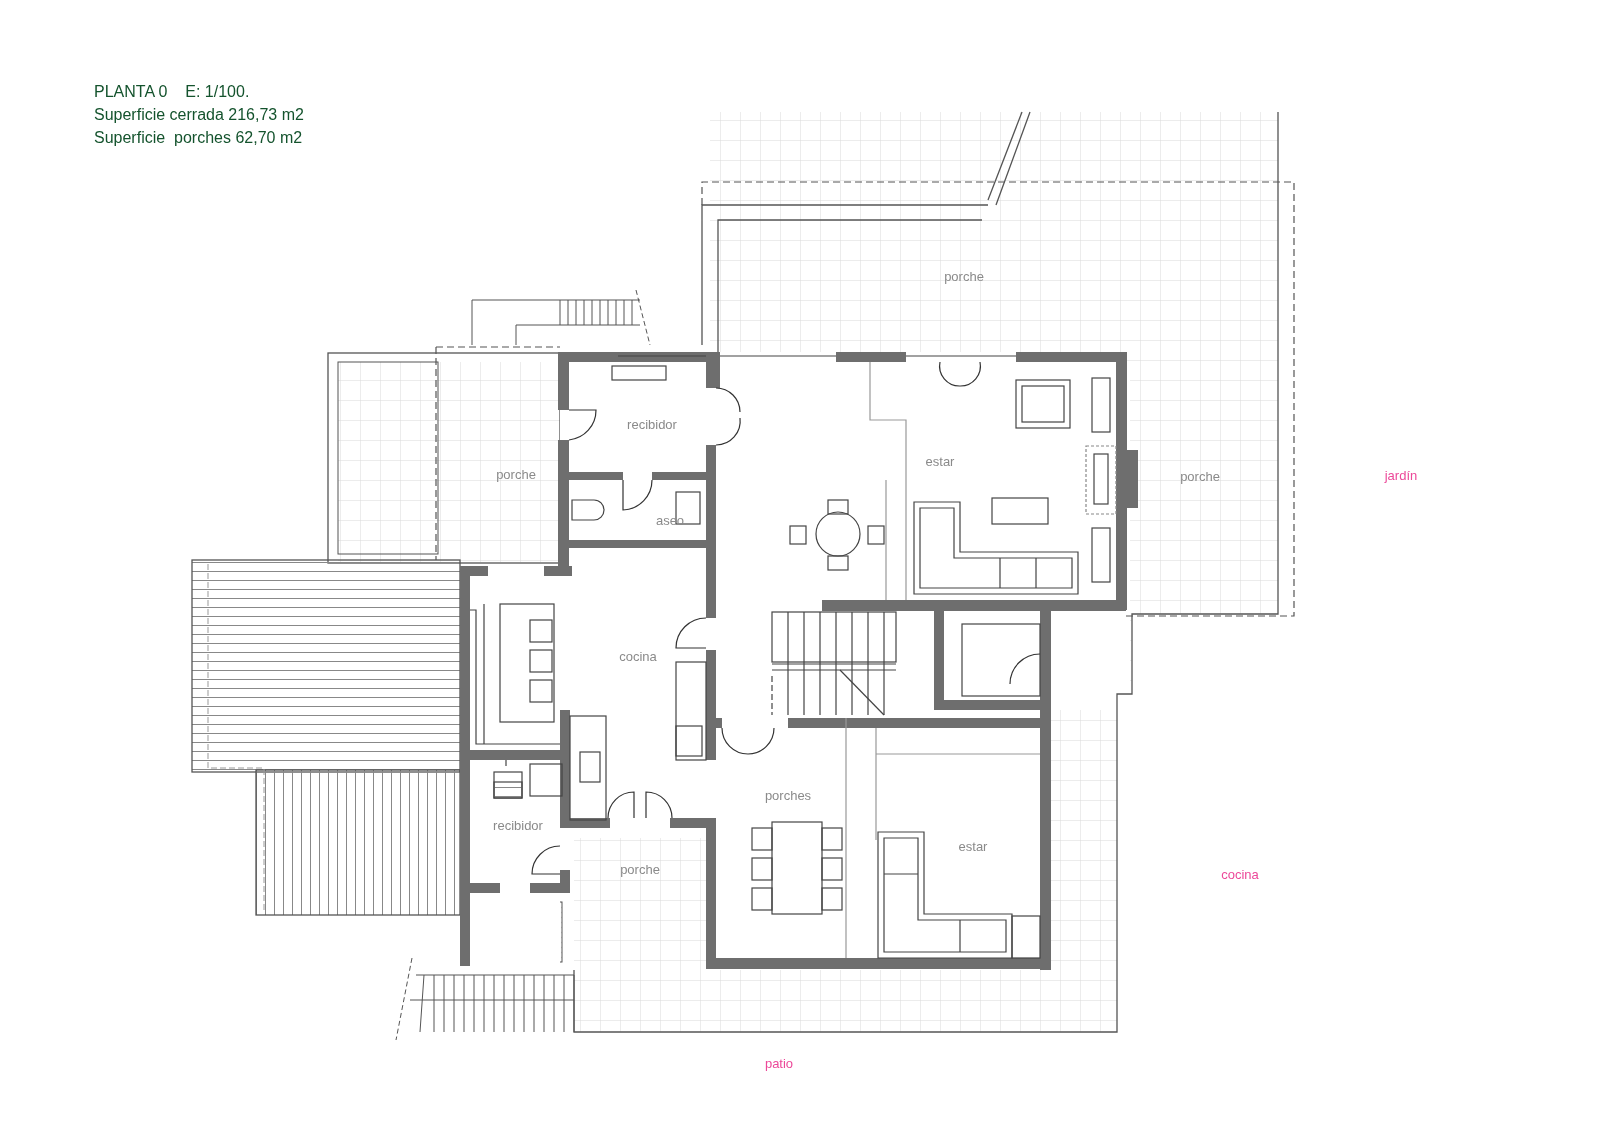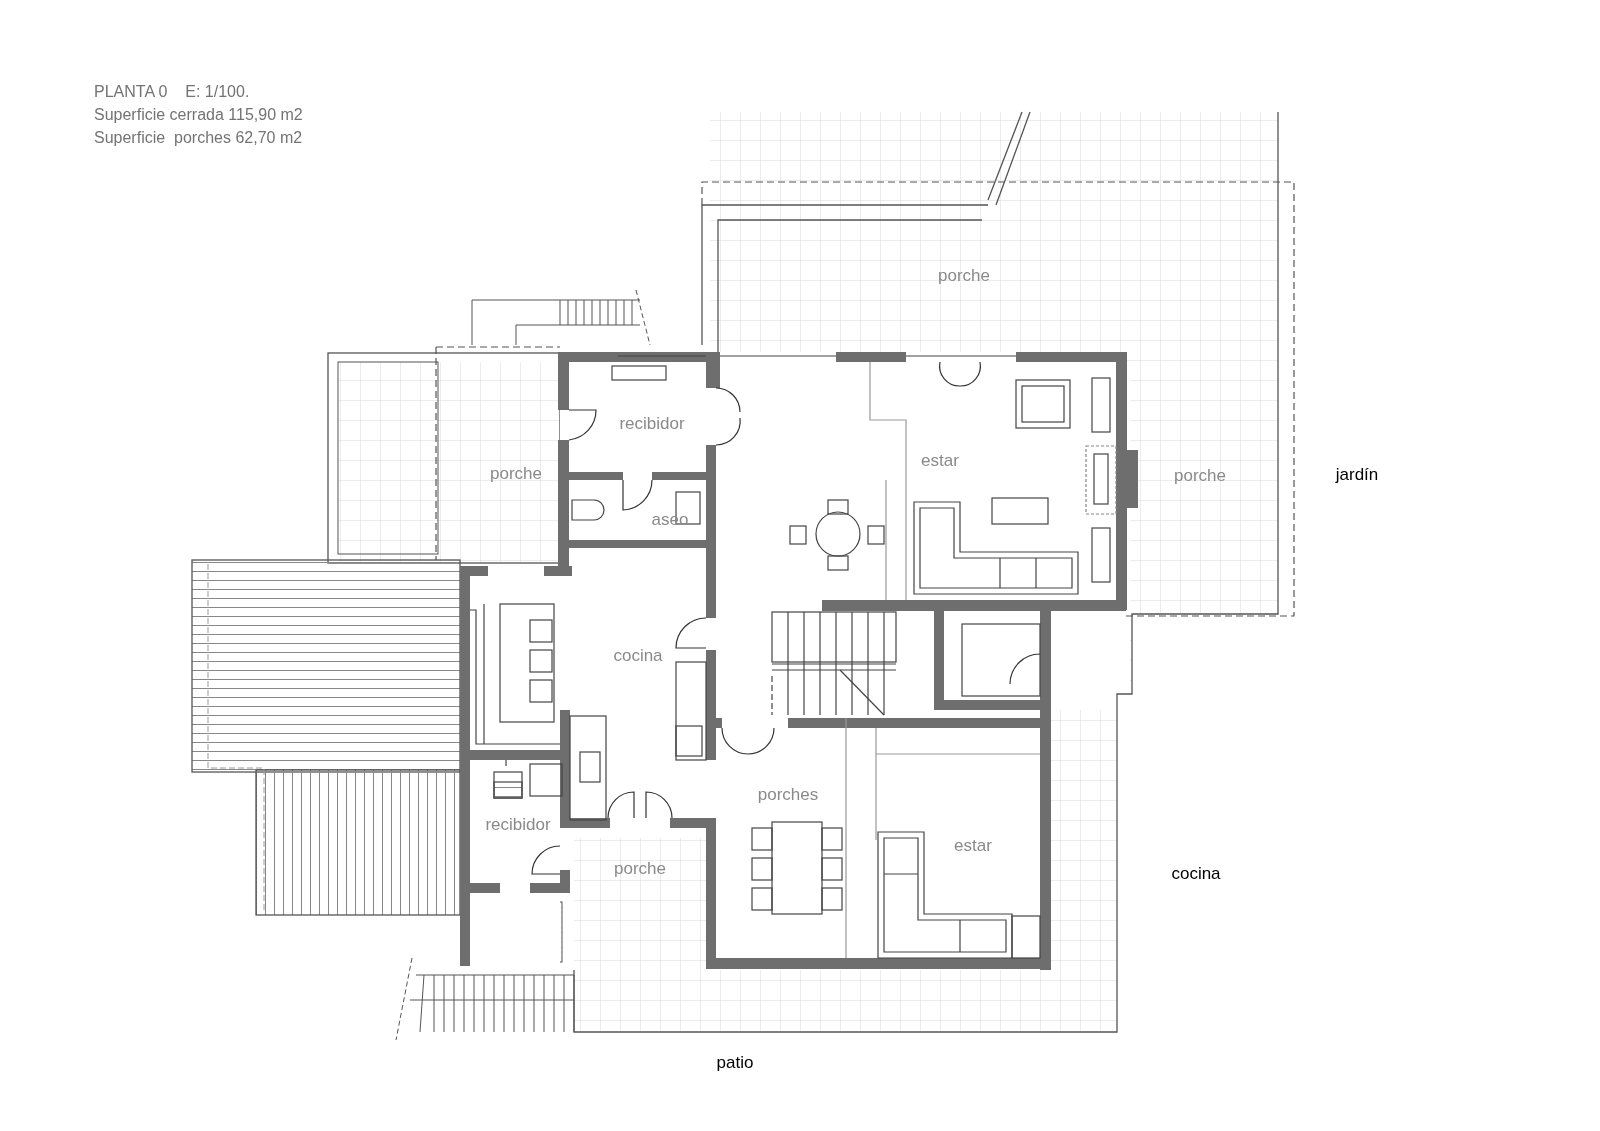--- a/index.html
+++ b/index.html
@@ -1,28 +1,28 @@
 <!DOCTYPE html>
 <html><head>
 <meta charset="utf-8">
 <style>
   html, body { margin:0; padding:0; background:#ffffff; }
   body { width:1600px; height:1131px; position:relative; overflow:hidden; font-family:"Liberation Sans", sans-serif; }
-  .header { position:absolute; left:94px; top:80px; color:#737373; font-size:16px; line-height:23px; }
+  .header { position:absolute; left:94px; top:80px; color:#14532d; font-size:16px; line-height:23px; }
   .header div { white-space:pre; }
   svg { position:absolute; left:0; top:0; }
-  .lbl { position:absolute; color:#8a8a8a; font-size:17px; transform:translate(-50%,-50%); white-space:nowrap; }
-  .lbl.out { color:#000000; }
+  .lbl { position:absolute; color:#8a8a8a; font-size:13px; transform:translate(-50%,-50%); white-space:nowrap; }
+  .lbl.out { color:#ec4899;margin-left:44px; }
 </style>
 </head>
 <body>
 
 <div class="header">
   <div>PLANTA 0    E: 1/100.</div>
-  <div>Superficie cerrada 115,90 m2</div>
+  <div>Superficie cerrada 216,73 m2</div>
   <div>Superficie  porches 62,70 m2</div>
 </div>
 
 <svg width="1600" height="1131" viewBox="0 0 1600 1131">
   <defs>
     <pattern id="grid" width="20" height="20" patternUnits="userSpaceOnUse">
       <path d="M20 0 L0 0 0 20" fill="none" stroke="#d9d9d9" stroke-width="1"></path>
     </pattern>
     <pattern id="hlines" width="10" height="9" patternUnits="userSpaceOnUse">
       <path d="M0 4.5 L10 4.5" stroke="#888" stroke-width="1"></path>

